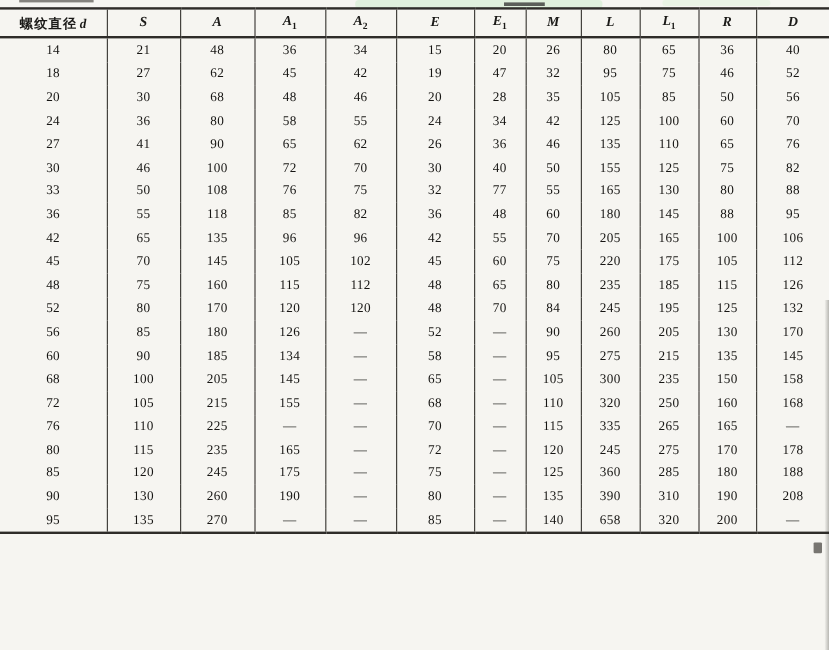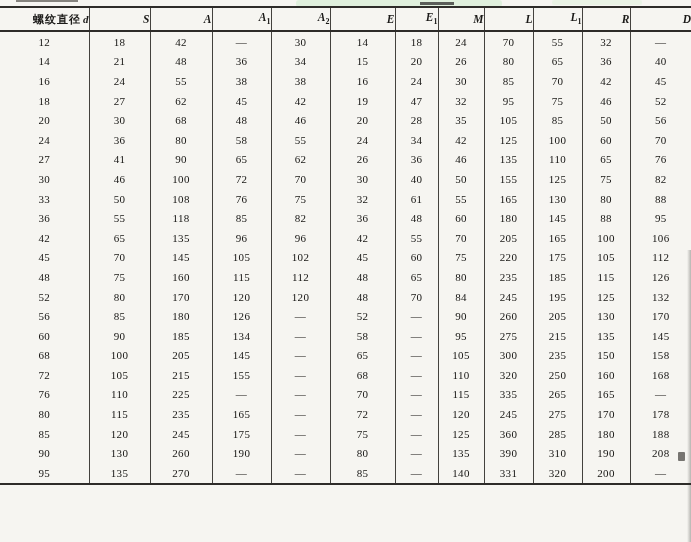--- a/index.html
+++ b/index.html
@@ -72,21 +72,21 @@
     table-layout: fixed;
   }
   thead th {
     border-top: 2px solid #2e2c29;
     border-bottom: 2px solid #2e2c29;
     height: 22px;
     font-size: 11.5px;
     font-weight: 600;
     font-style: italic;
     color: #1b1a18;
-    text-align: right;
+    text-align: center;
     padding: 0;
     white-space: nowrap;
   }
   thead th.diam {
     font-style: normal;
     font-size: 11px;
     letter-spacing: 1px;
   }
   thead th.diam .sym {
     font-style: italic;
@@ -152,60 +152,32 @@
           <th>E<sub>1</sub></th>
           <th>M</th>
           <th>L</th>
           <th>L<sub>1</sub></th>
           <th>R</th>
           <th>D</th>
         </tr>
     </thead>
     <tbody>
         <tr>
-          <td>12</td>
-          <td>18</td>
-          <td>42</td>
-          <td>—</td>
-          <td>30</td>
-          <td>14</td>
-          <td>18</td>
-          <td>24</td>
-          <td>70</td>
-          <td>55</td>
-          <td>32</td>
-          <td>—</td>
-        </tr>
-        <tr>
           <td>14</td>
           <td>21</td>
           <td>48</td>
           <td>36</td>
           <td>34</td>
           <td>15</td>
           <td>20</td>
           <td>26</td>
           <td>80</td>
           <td>65</td>
           <td>36</td>
           <td>40</td>
-        </tr>
-        <tr>
-          <td>16</td>
-          <td>24</td>
-          <td>55</td>
-          <td>38</td>
-          <td>38</td>
-          <td>16</td>
-          <td>24</td>
-          <td>30</td>
-          <td>85</td>
-          <td>70</td>
-          <td>42</td>
-          <td>45</td>
         </tr>
         <tr>
           <td>18</td>
           <td>27</td>
           <td>62</td>
           <td>45</td>
           <td>42</td>
           <td>19</td>
           <td>47</td>
           <td>32</td>
@@ -270,21 +242,21 @@
           <td>75</td>
           <td>82</td>
         </tr>
         <tr>
           <td>33</td>
           <td>50</td>
           <td>108</td>
           <td>76</td>
           <td>75</td>
           <td>32</td>
-          <td>61</td>
+          <td>77</td>
           <td>55</td>
           <td>165</td>
           <td>130</td>
           <td>80</td>
           <td>88</td>
         </tr>
         <tr>
           <td>36</td>
           <td>55</td>
           <td>118</td>
@@ -468,21 +440,21 @@
         </tr>
         <tr>
           <td>95</td>
           <td>135</td>
           <td>270</td>
           <td>—</td>
           <td>—</td>
           <td>85</td>
           <td>—</td>
           <td>140</td>
-          <td>331</td>
+          <td>658</td>
           <td>320</td>
           <td>200</td>
           <td>—</td>
         </tr>
       </tbody>
   </table>
 
 </div>
 
 </body></html>

